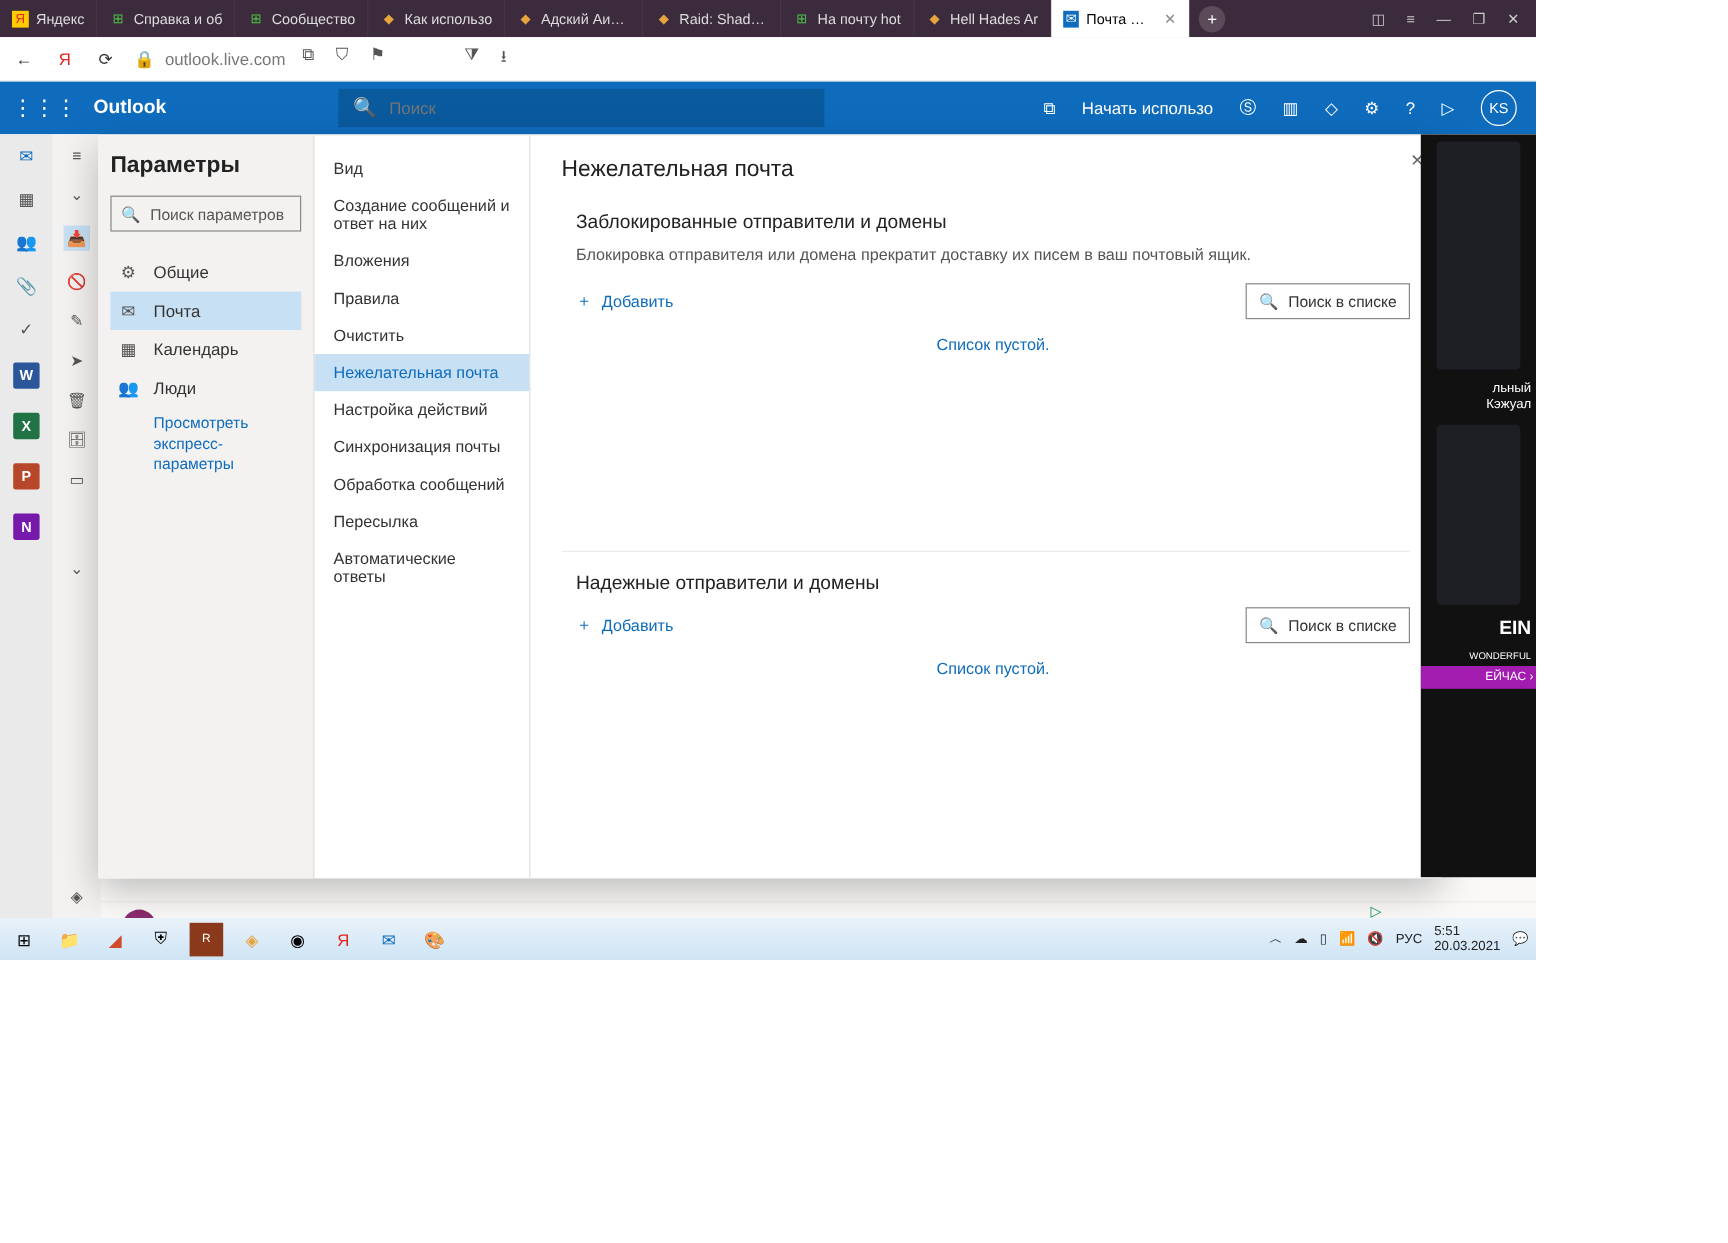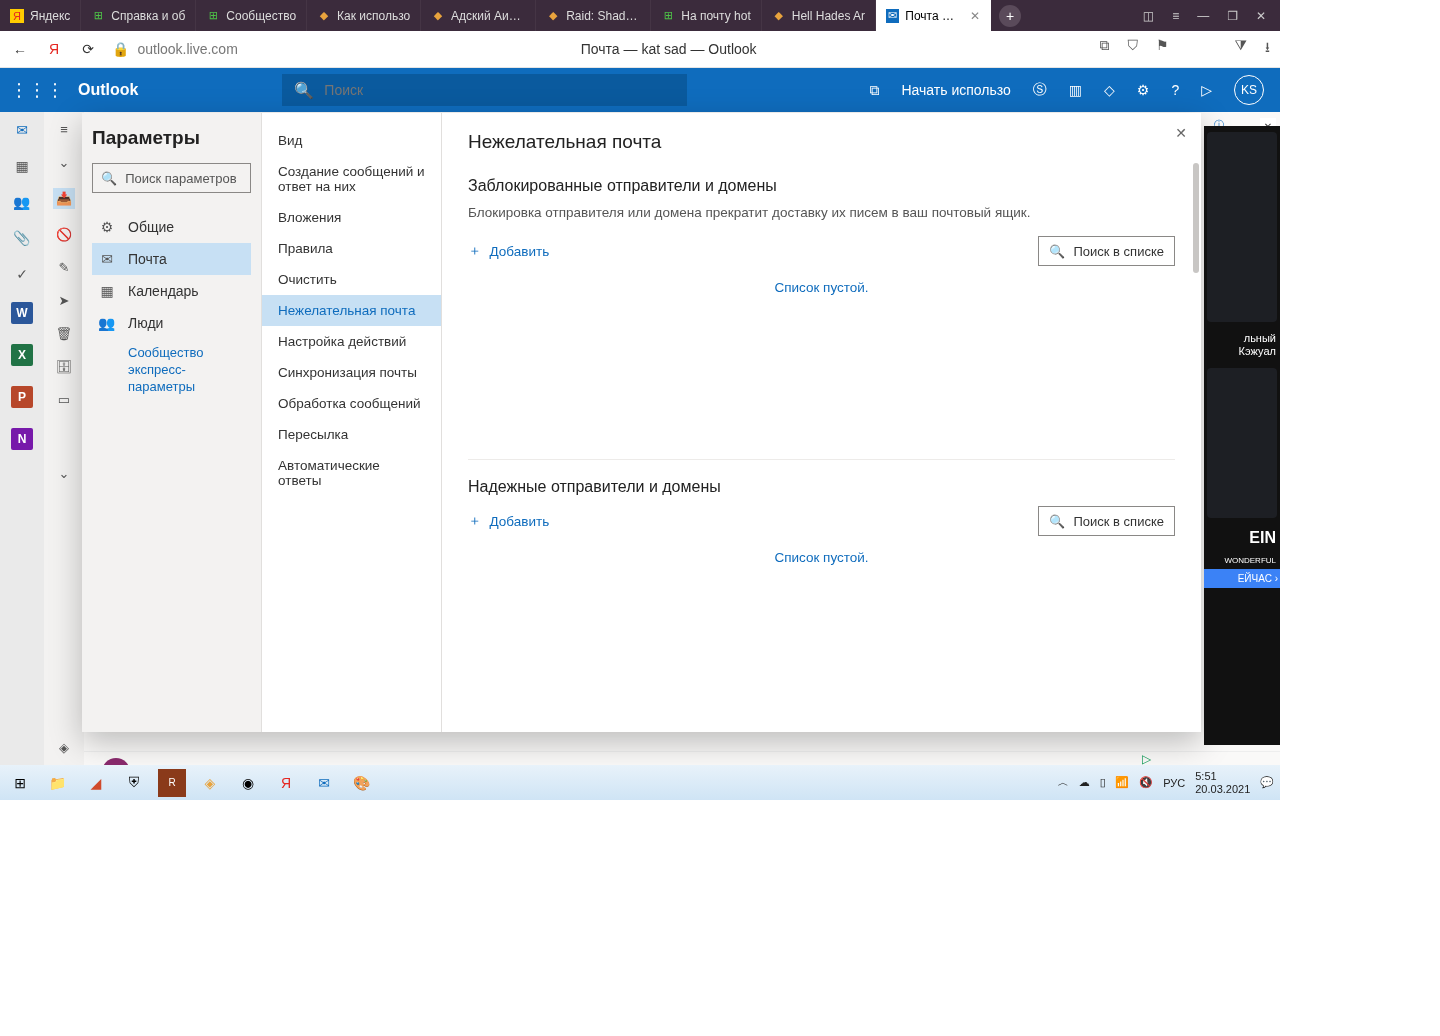--- a/index.html
+++ b/index.html
@@ -53,34 +53,34 @@
 .col1 .quick{font-size:13px;color:#0f6cbd;padding:6px 6px 0 36px;line-height:1.3;}
 
 .col2{width:180px;border-right:1px solid #e1dfdd;padding:12px 0;}
 .col2 .sub{padding:8px 16px;font-size:13.5px;color:#333;cursor:pointer;}
 .col2 .sub.sel{background:#c7e0f4;color:#0f6cbd;}
 
 .col3{flex:1;padding:18px 26px;position:relative;overflow:hidden;}
 .col3 .close{position:absolute;right:14px;top:12px;font-size:14px;color:#666;cursor:pointer;}
 .col3 h2{font-size:19px;font-weight:400;color:#222;margin-bottom:24px;}
 .col3 h3{font-size:16px;font-weight:500;color:#222;margin-bottom:10px;}
-.col3 .sec{margin-bottom:20px;}
+.col3 .sec{margin-bottom:20px;margin-left:12px;}
 .col3 .desc{font-size:13.5px;color:#555;margin-bottom:16px;}
 .col3 .row{display:flex;align-items:center;}
 .col3 .add{color:#0f6cbd;font-size:13.5px;display:flex;align-items:center;gap:8px;cursor:pointer;}
 .col3 .searchlist{margin-left:auto;height:30px;border:1px solid #8a8886;display:flex;align-items:center;padding:0 10px;gap:8px;font-size:13px;color:#333;}
 .col3 .empty{text-align:center;color:#0f6cbd;font-size:13.5px;margin-top:14px;}
 .col3 .scrollbar{position:absolute;right:2px;top:50px;width:6px;height:110px;background:#c8c6c4;border-radius:3px;}
 .col3 .divider{height:1px;background:#edebe9;margin:24px 0 18px;}
 
 
-.adcolover{position:absolute;right:0;top:126px;width:76px;height:619px;background:#111;overflow:hidden;}
+.adcolover{position:absolute;right:0;top:112px;width:96px;height:619px;background:#111;overflow:hidden;}
 .adcolover .shirt{width:70px;height:190px;background:#1d1f24;margin:6px auto;border-radius:4px;}
 .adcolover .txt{color:#fff;font-size:11px;padding:4px;text-align:right;line-height:1.2;}
-.adcolover .btn{background:#3b82f6;color:#fff;font-size:10px;padding:4px 2px;text-align:right;}
+.adcolover .btn{background:#a21caf;color:#fff;font-size:10px;padding:4px 2px;text-align:right;}
 .adclose{position:absolute;right:4px;top:118px;width:16px;height:16px;background:#fff;font-size:10px;display:flex;align-items:center;justify-content:center;color:#333;}
 .adinfo{position:absolute;right:56px;top:118px;font-size:10px;color:#0f6cbd;}
 
 
 .taskbar{position:absolute;bottom:0;left:0;right:0;height:35px;background:linear-gradient(#e8f2fa,#cfe4f5);display:flex;align-items:center;padding:0 6px;gap:10px;}
 .taskbar .tb{width:28px;height:28px;display:flex;align-items:center;justify-content:center;font-size:14px;}
 .taskbar .tray{margin-left:auto;display:flex;align-items:center;gap:10px;font-size:11px;color:#222;}
 .taskbar .clock{text-align:left;line-height:1.1;}
 </style>
 </head>
@@ -137,21 +137,20 @@
 </div>
 
 <div class="addrbar">
   <span class="ico">←</span>
   <span class="ico" style="color:#e52620">Я</span>
   <span class="ico">⟳</span>
   <div class="url">
     <span style="color:#888">🔒</span>
     <span>outlook.live.com</span>
   </div>
-  <div class="title">Почта — kat sad — Outlook</div>
   <div class="right">
     <span>⧉</span>
     <span>⛉</span>
     <span style="color:#555">⚑</span>
     <span style="width:30px"></span>
     <span>⧩</span>
     <span>⭳</span>
   </div>
 </div>
 
@@ -240,21 +239,21 @@
         </div>
         <div class="item">
           <span class="ic">▦</span>
           <span>Календарь</span>
         </div>
         <div class="item">
           <span class="ic">👥</span>
           <span>Люди</span>
         </div>
       </div>
-    <div class="quick">Сообщество экспресс-параметры</div>
+    <div class="quick">Просмотреть экспресс-параметры</div>
   </div>
 
   <div class="col2" id="subnav-mount">
       <div class="sub">Вид</div>
       <div class="sub">Создание сообщений и ответ на них</div>
       <div class="sub">Вложения</div>
       <div class="sub">Правила</div>
       <div class="sub">Очистить</div>
       <div class="sub sel">Нежелательная почта</div>
       <div class="sub">Настройка действий</div>

